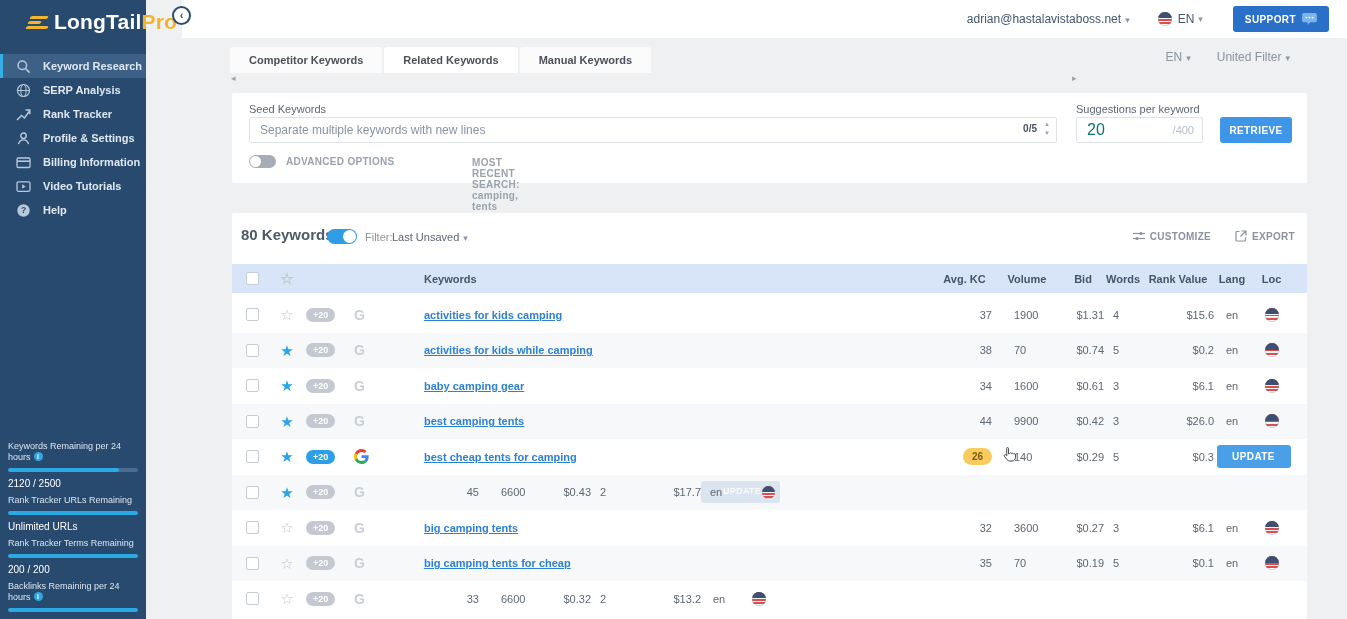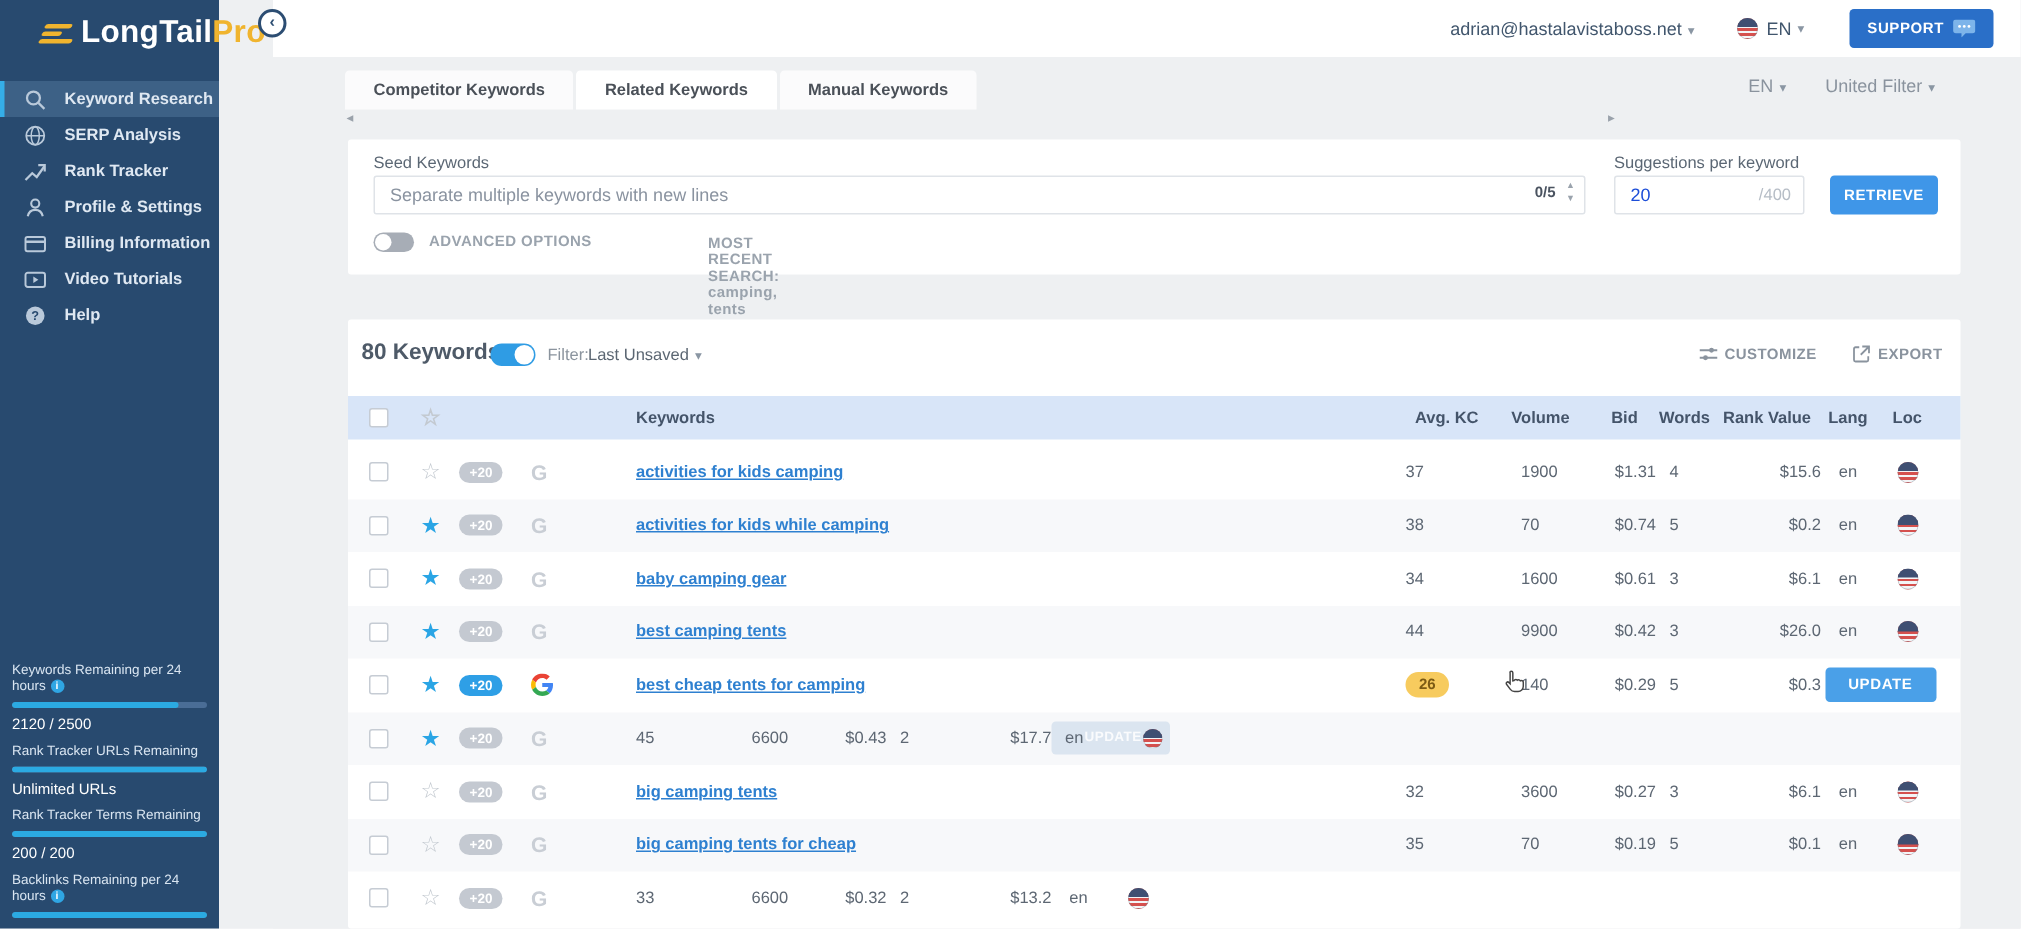--- a/index.html
+++ b/index.html
@@ -55,21 +55,21 @@
   .card.seed-card { top:55px; height:90px; }
   .card.results-card { top:175px; height:406px; }
   .seed-label { position:absolute; left:17px; top:10px; font-size:11px; color:#5b6774; }
   .seed-input-wrap { position:absolute; left:17px; top:24px; width:808px; height:26px; }
   .seed-input { width:100%; height:100%; border:1px solid #dfe3e8; border-radius:2px; font-size:12px; color:#3c4654; padding:0 52px 0 10px; font-family:inherit; }
   .seed-input::placeholder { color:#8a93a0; }
   .seed-counter { position:absolute; right:20px; top:6px; font-size:10px; font-weight:bold; color:#4a5360; }
   .spinner { position:absolute; right:7px; top:3px; display:flex; flex-direction:column; color:#9aa3ad; font-size:6px; line-height:9px; cursor:pointer; }
   .sugg-label { position:absolute; left:844px; top:10px; font-size:11px; color:#5b6774; }
   .sugg-wrap { position:absolute; left:844px; top:24px; width:127px; height:26px; }
-  .sugg-input { width:100%; height:100%; border:1px solid #dfe3e8; border-radius:2px; font-size:12px; color:#1d4ed8; padding:0 36px 0 10px; font-family:inherit; }
+  .sugg-input { width:100%; height:100%; border:1px solid #dfe3e8; border-radius:2px; font-size:16px; color:#0f766e; padding:0 36px 0 10px; font-family:inherit; }
   .sugg-max { position:absolute; right:9px; top:7px; font-size:11px; color:#b6bdc6; }
   .retrieve-btn { position:absolute; left:988px; top:24px; width:72px; height:26px; background:#3f96e8; border:none; border-radius:3px; color:#fff; font-size:10px; font-weight:bold; letter-spacing:.4px; cursor:pointer; font-family:inherit; }
   .adv-row { position:absolute; left:17px; top:62px; display:flex; align-items:center; }
   .toggle { width:27px; height:13px; border-radius:7px; background:#a7adb6; position:relative; cursor:pointer; }
   .toggle .knob { position:absolute; left:1px; top:1px; width:11px; height:11px; border-radius:50%; background:#fff; }
   .adv-label { font-size:10px; color:#9aa3ad; font-weight:bold; letter-spacing:.3px; margin-left:10px; }
   .recent-text { position:absolute; left:223px; top:0; font-size:10px; color:#9aa3ad; font-weight:bold; letter-spacing:.3px; top:2px;}
 
   
   .results-head { position:absolute; left:0; right:0; top:0; height:50px; }
@@ -92,21 +92,21 @@
   .col-star { width:38px; text-align:center; font-size:15px; color:#c3c9d0; cursor:pointer; line-height:1; }
   .col-star.starred { color:#2aa5e5; }
   .col-badge { width:48px; }
   .badge { display:inline-block; background:#c4c9d1; color:#fff; font-size:9px; font-weight:bold; padding:2px 7px; border-radius:9px; }
   .badge.active { background:#2e9fe6; }
   .col-g { width:70px; }
   .g-gray { font-size:14px; font-weight:bold; color:#c9ced5; }
   .col-g svg { width:15px; height:15px; display:block; }
   .col-kw { width:513px; }
   .col-kw a { color:#2e80d0; font-weight:bold; text-decoration:underline; cursor:pointer; }
-  .col-kc { width:55px; text-align:left; }
+  .col-kc { width:55px; text-align:right; }
   .kc-pill { display:inline-block; background:#f7cb5e; color:#7c5b14; font-weight:bold; padding:3px 9px; border-radius:10px; font-size:10px; }
   .col-vol { width:70px; padding-left:22px; }
   .col-bid { width:42px; text-align:right; }
   .col-words { width:38px; padding-left:9px; }
   .col-rank { width:72px; text-align:right; }
   .col-lang { width:36px; text-align:center; }
   .col-loc { width:43px; display:flex; justify-content:center; }
   .col-action { width:79px; display:flex; justify-content:center; align-items:center; }
   .thead .col-kc,.thead .col-vol,.thead .col-bid,.thead .col-words,.thead .col-rank,.thead .col-lang { text-align:center; padding:0; }
   .thead .col-loc { justify-content:center; }

